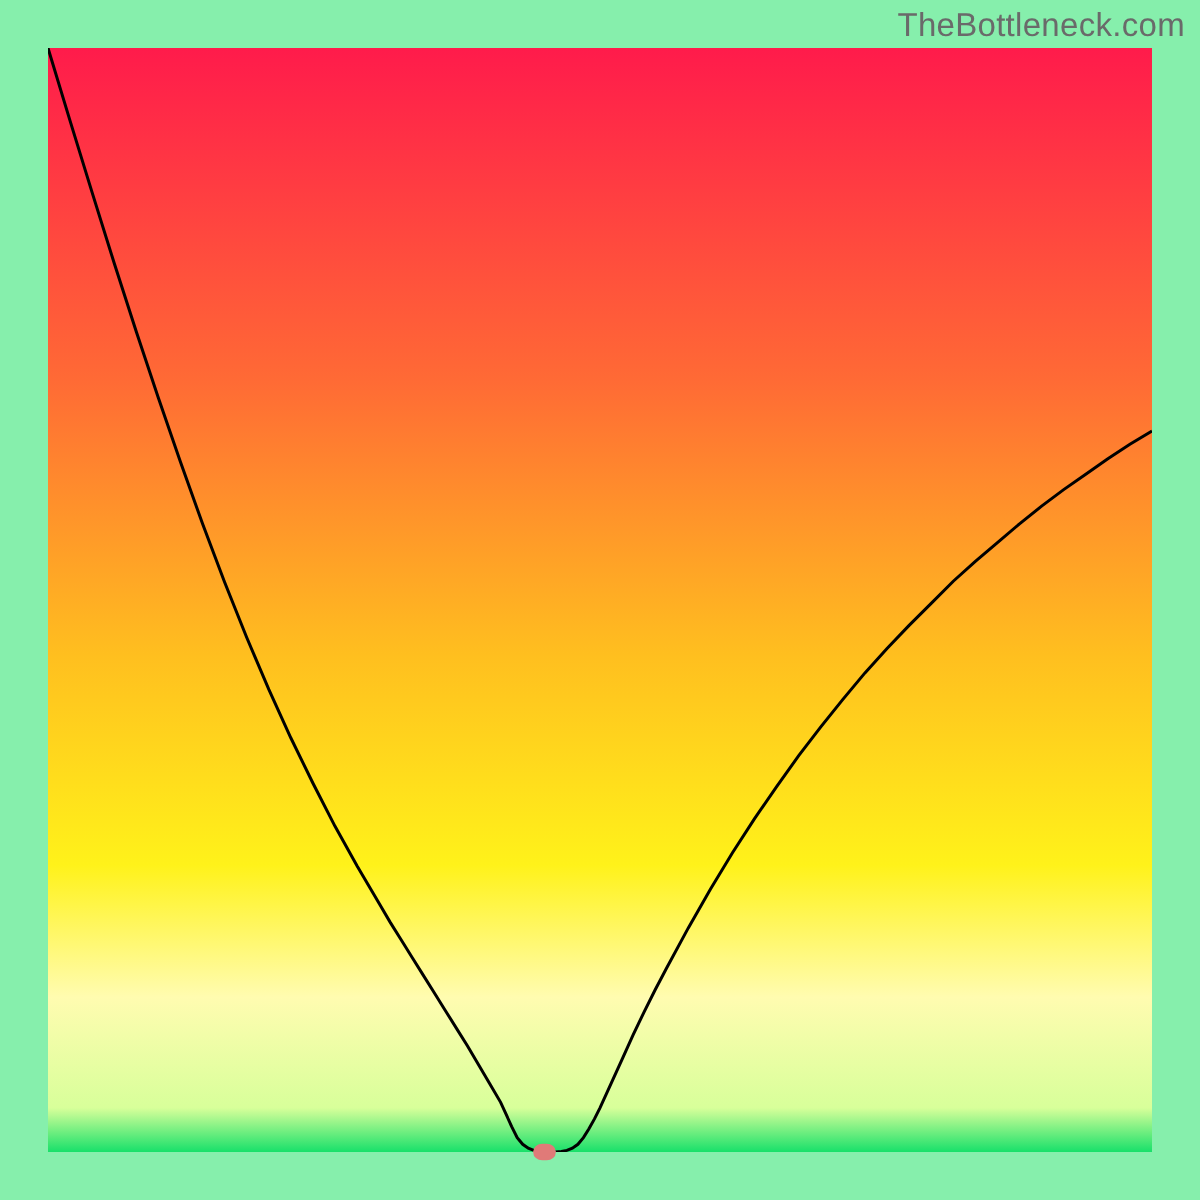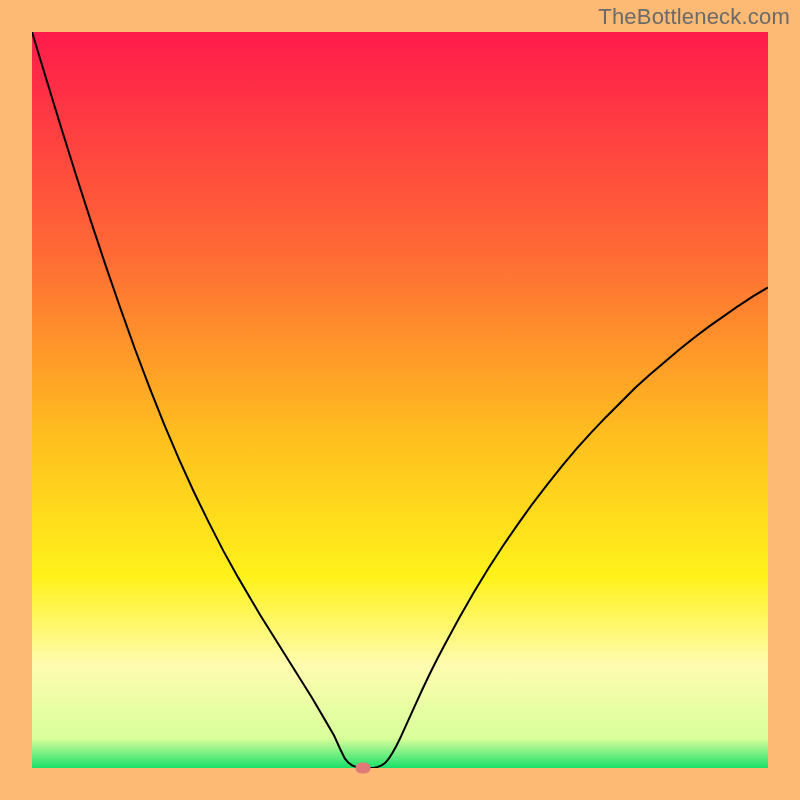--- a/index.html
+++ b/index.html
@@ -9,21 +9,21 @@
     height: 800px;
     overflow: hidden;
     background: #000;
     font-family: Arial, Helvetica, sans-serif;
   }
   .frame {
     position: absolute;
     top: 0; left: 0;
     width: 800px;
     height: 800px;
-    background: #fdba74;
+    background: #86efac;
   }
   .plot {
     position: absolute;
     top: 32px;
     left: 32px;
     width: 736px;
     height: 736px;
   }
   .gradient {
     position: absolute;

